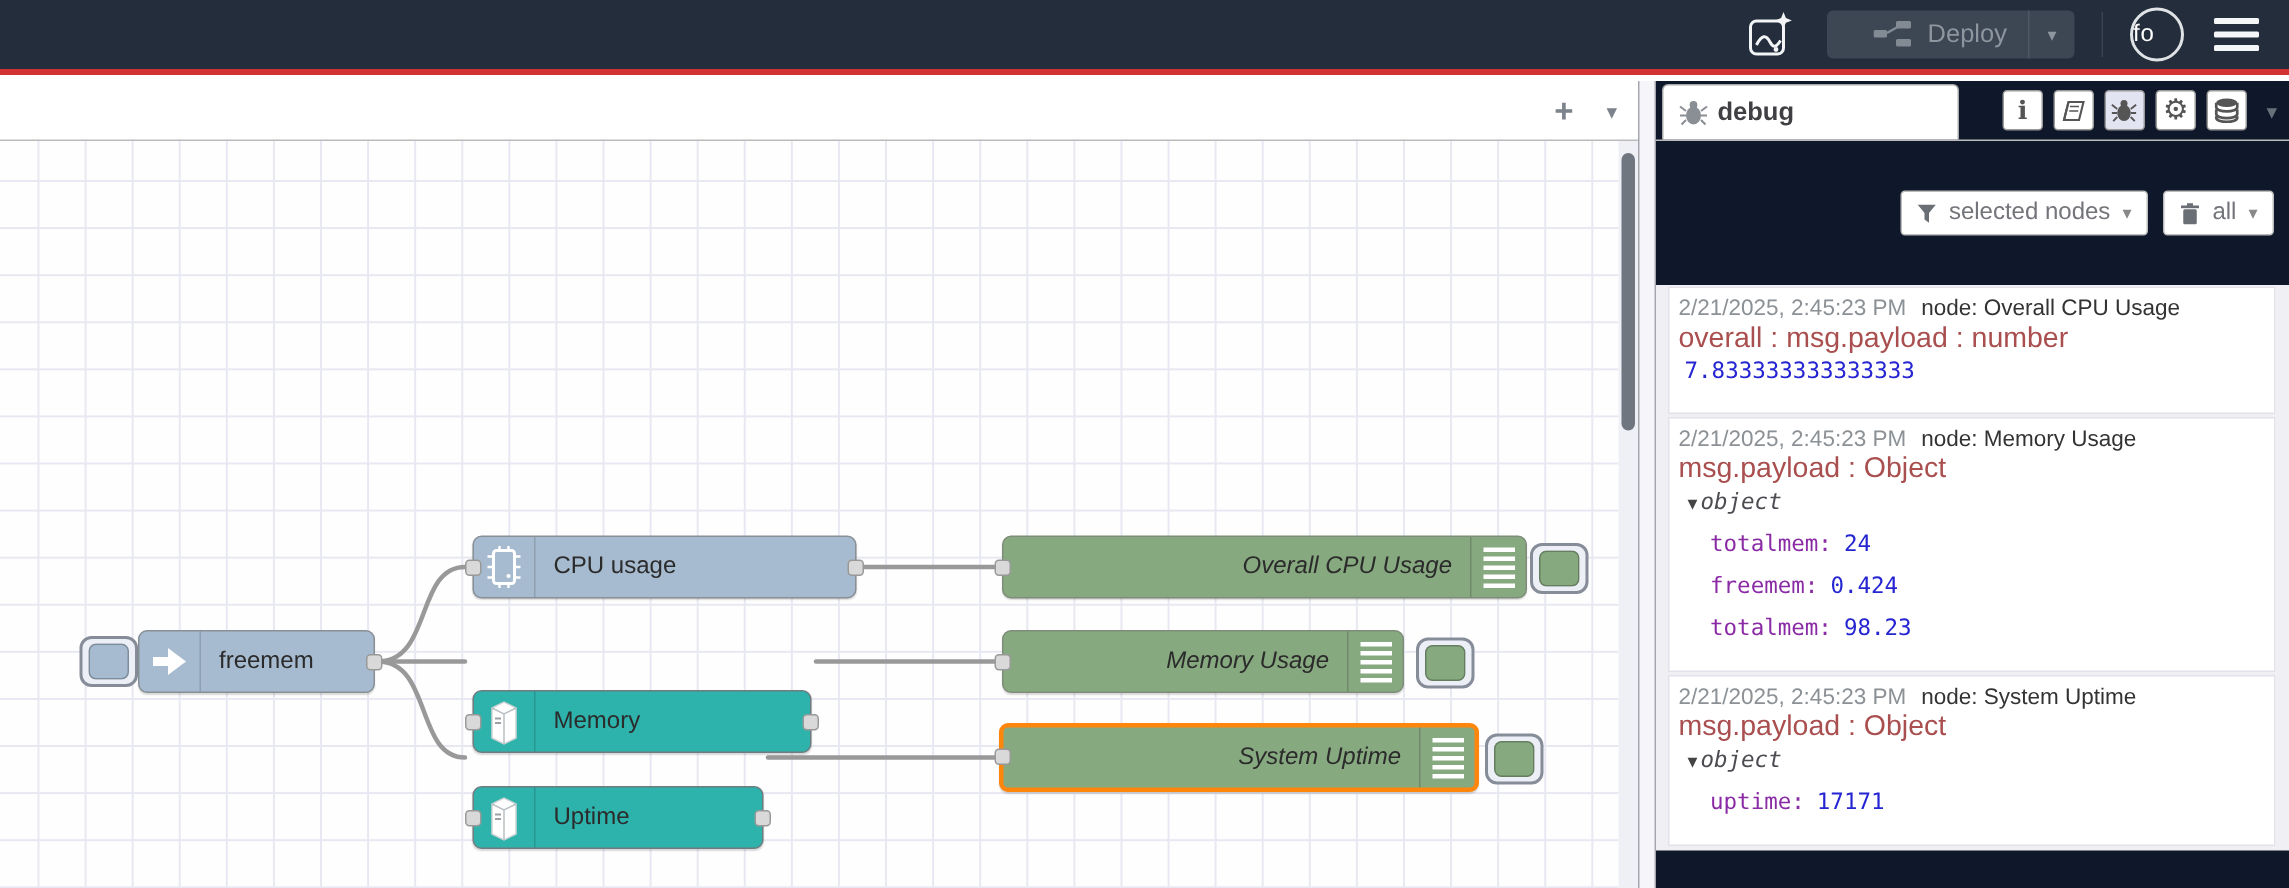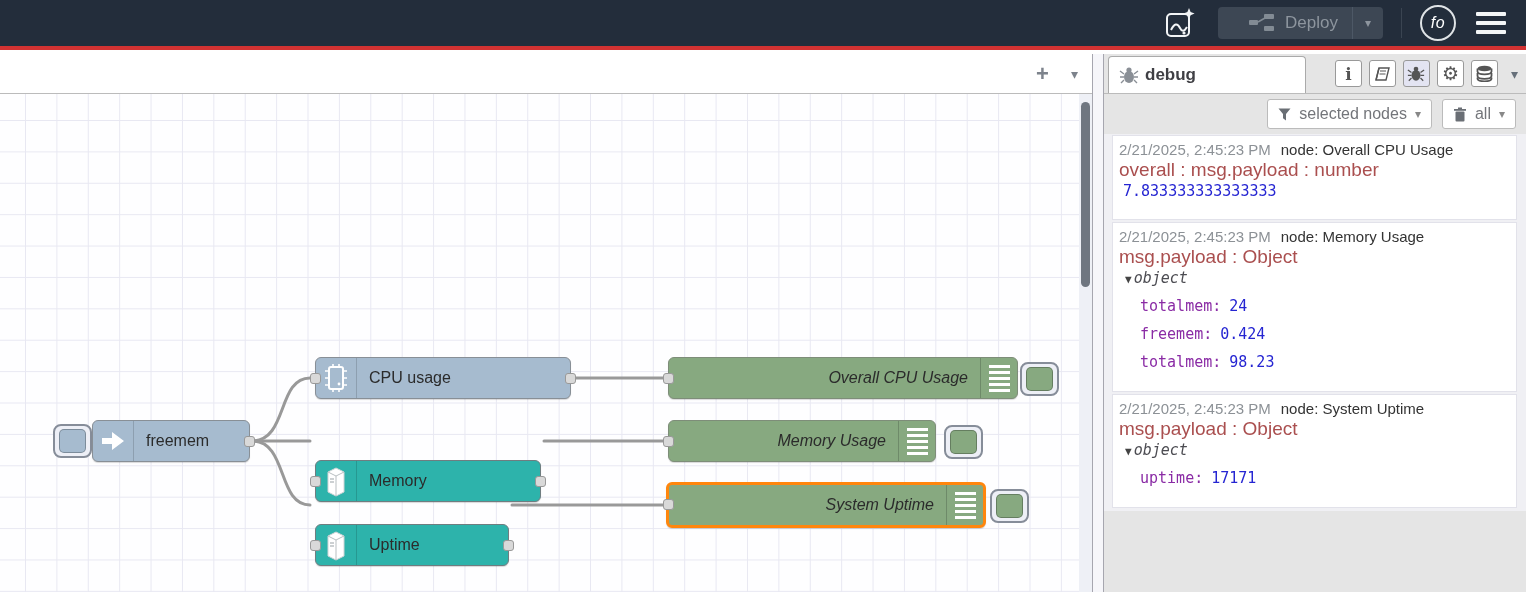--- a/index.html
+++ b/index.html
@@ -9,21 +9,21 @@
   
   .header { height:50px; background:#232d3b; border-bottom:4px solid #d23232;
             display:flex; align-items:center; justify-content:flex-end; padding:0 18px; gap:18px; }
   .hdr-iconbtn { width:40px; height:38px; display:flex; align-items:center; justify-content:center; cursor:pointer; }
   .deploy-btn { height:32px; background:#3d4754; border-radius:4px; display:flex; align-items:center; color:#8d959e;
                 font-size:17px; user-select:none; }
   .deploy-main { display:flex; align-items:center; gap:10px; padding:0 14px 0 12px;margin-left:19px; }
   .deploy-caret { border-left:1px solid #4d5866; padding:0 12px; font-size:12px; height:100%; display:flex; align-items:center; }
   .hdr-sep { width:1px; height:30px; background:#3a4451; }
   .avatar { width:36px; height:36px; border-radius:50%; border:2px solid #dfe3e6; color:#fff; font-size:16px;
-            display:flex; align-items:center; justify-content:center; letter-spacing:0.5px;font-style:italic; }
+            display:flex; align-items:center; justify-content:flex-start; letter-spacing:0.5px; }
   .hamburger { display:flex; flex-direction:column; gap:5px; padding:4px 2px; cursor:pointer; }
   .hamburger span { width:30px; height:4px; background:#f4f6f7; border-radius:1px; }
 
   
   .main { position:absolute; top:54px; left:0; right:0; bottom:0; display:flex; }
   .canvas-col { width:1092px; display:flex; flex-direction:column; }
   .tabbar { height:40px; background:#fff; border-bottom:1px solid #bbbbbb; display:flex; align-items:center;
             justify-content:flex-end; padding-right:14px; gap:22px; }
   .tabbar .tb-ico { color:#7d838c; font-size:22px; font-weight:bold; cursor:pointer; line-height:1; }
   .tabbar .tb-caret { font-size:14px; font-weight:normal; }
@@ -52,21 +52,21 @@
               border-left:1px solid rgba(0,0,0,0.18); }
   .bars-sec i { display:block; width:21px; height:3px; background:#fff; }
   .port { position:absolute; width:11px; height:11px; background:#d9d9d9; border:1px solid #999; border-radius:3px; top:15px; }
   .port.in { left:-6px; } .port.out { right:-6px; }
   .side-btn { position:absolute; width:39px; height:34px; background:#edeff6; border:2px solid #868d99; border-radius:8px;
               display:flex; align-items:center; justify-content:center; cursor:pointer; }
   .side-btn .inner { width:27px; height:24px; border:1px solid rgba(0,0,0,0.25); border-radius:5px; }
   .inner.blue { background:#a6bbcf; } .inner.green { background:#87a980; }
 
   
-  .sidebar { flex:1; background:#e5e5e5; display:flex; flex-direction:column; }
+  .sidebar { flex:1; background:#0f172a; display:flex; flex-direction:column;gap:28px; }
   .sb-tabs { height:40px; border-bottom:1px solid #bbbbbb; display:flex; align-items:flex-end; padding:0 6px 0 4px; position:relative; }
   .sb-tab { width:198px; height:37px; background:#fff; border:1px solid #aaa; border-bottom:none; border-radius:4px 4px 0 0;
             display:flex; align-items:center; gap:6px; padding:0 10px; font-weight:bold; font-size:17px; color:#3f3f44; cursor:pointer; }
   .sb-toolbar { position:absolute; right:8px; top:6px; display:flex; align-items:center; gap:7px; }
   .sq-btn { width:27px; height:27px; border:1px solid #999; border-radius:3px; background:#fff; display:flex;
             align-items:center; justify-content:center; cursor:pointer; color:#555; }
   .sq-btn.active { background:#e3e4f2; }
   .sq-btn .serif-i { font-family:"DejaVu Serif", serif; font-weight:bold; font-size:17px; }
   .sb-caret { color:#66707a; font-size:14px; margin-left:6px; cursor:pointer; }
   .filter-row { height:40px; display:flex; align-items:center; justify-content:flex-end; gap:10px; padding:0 10px; }

